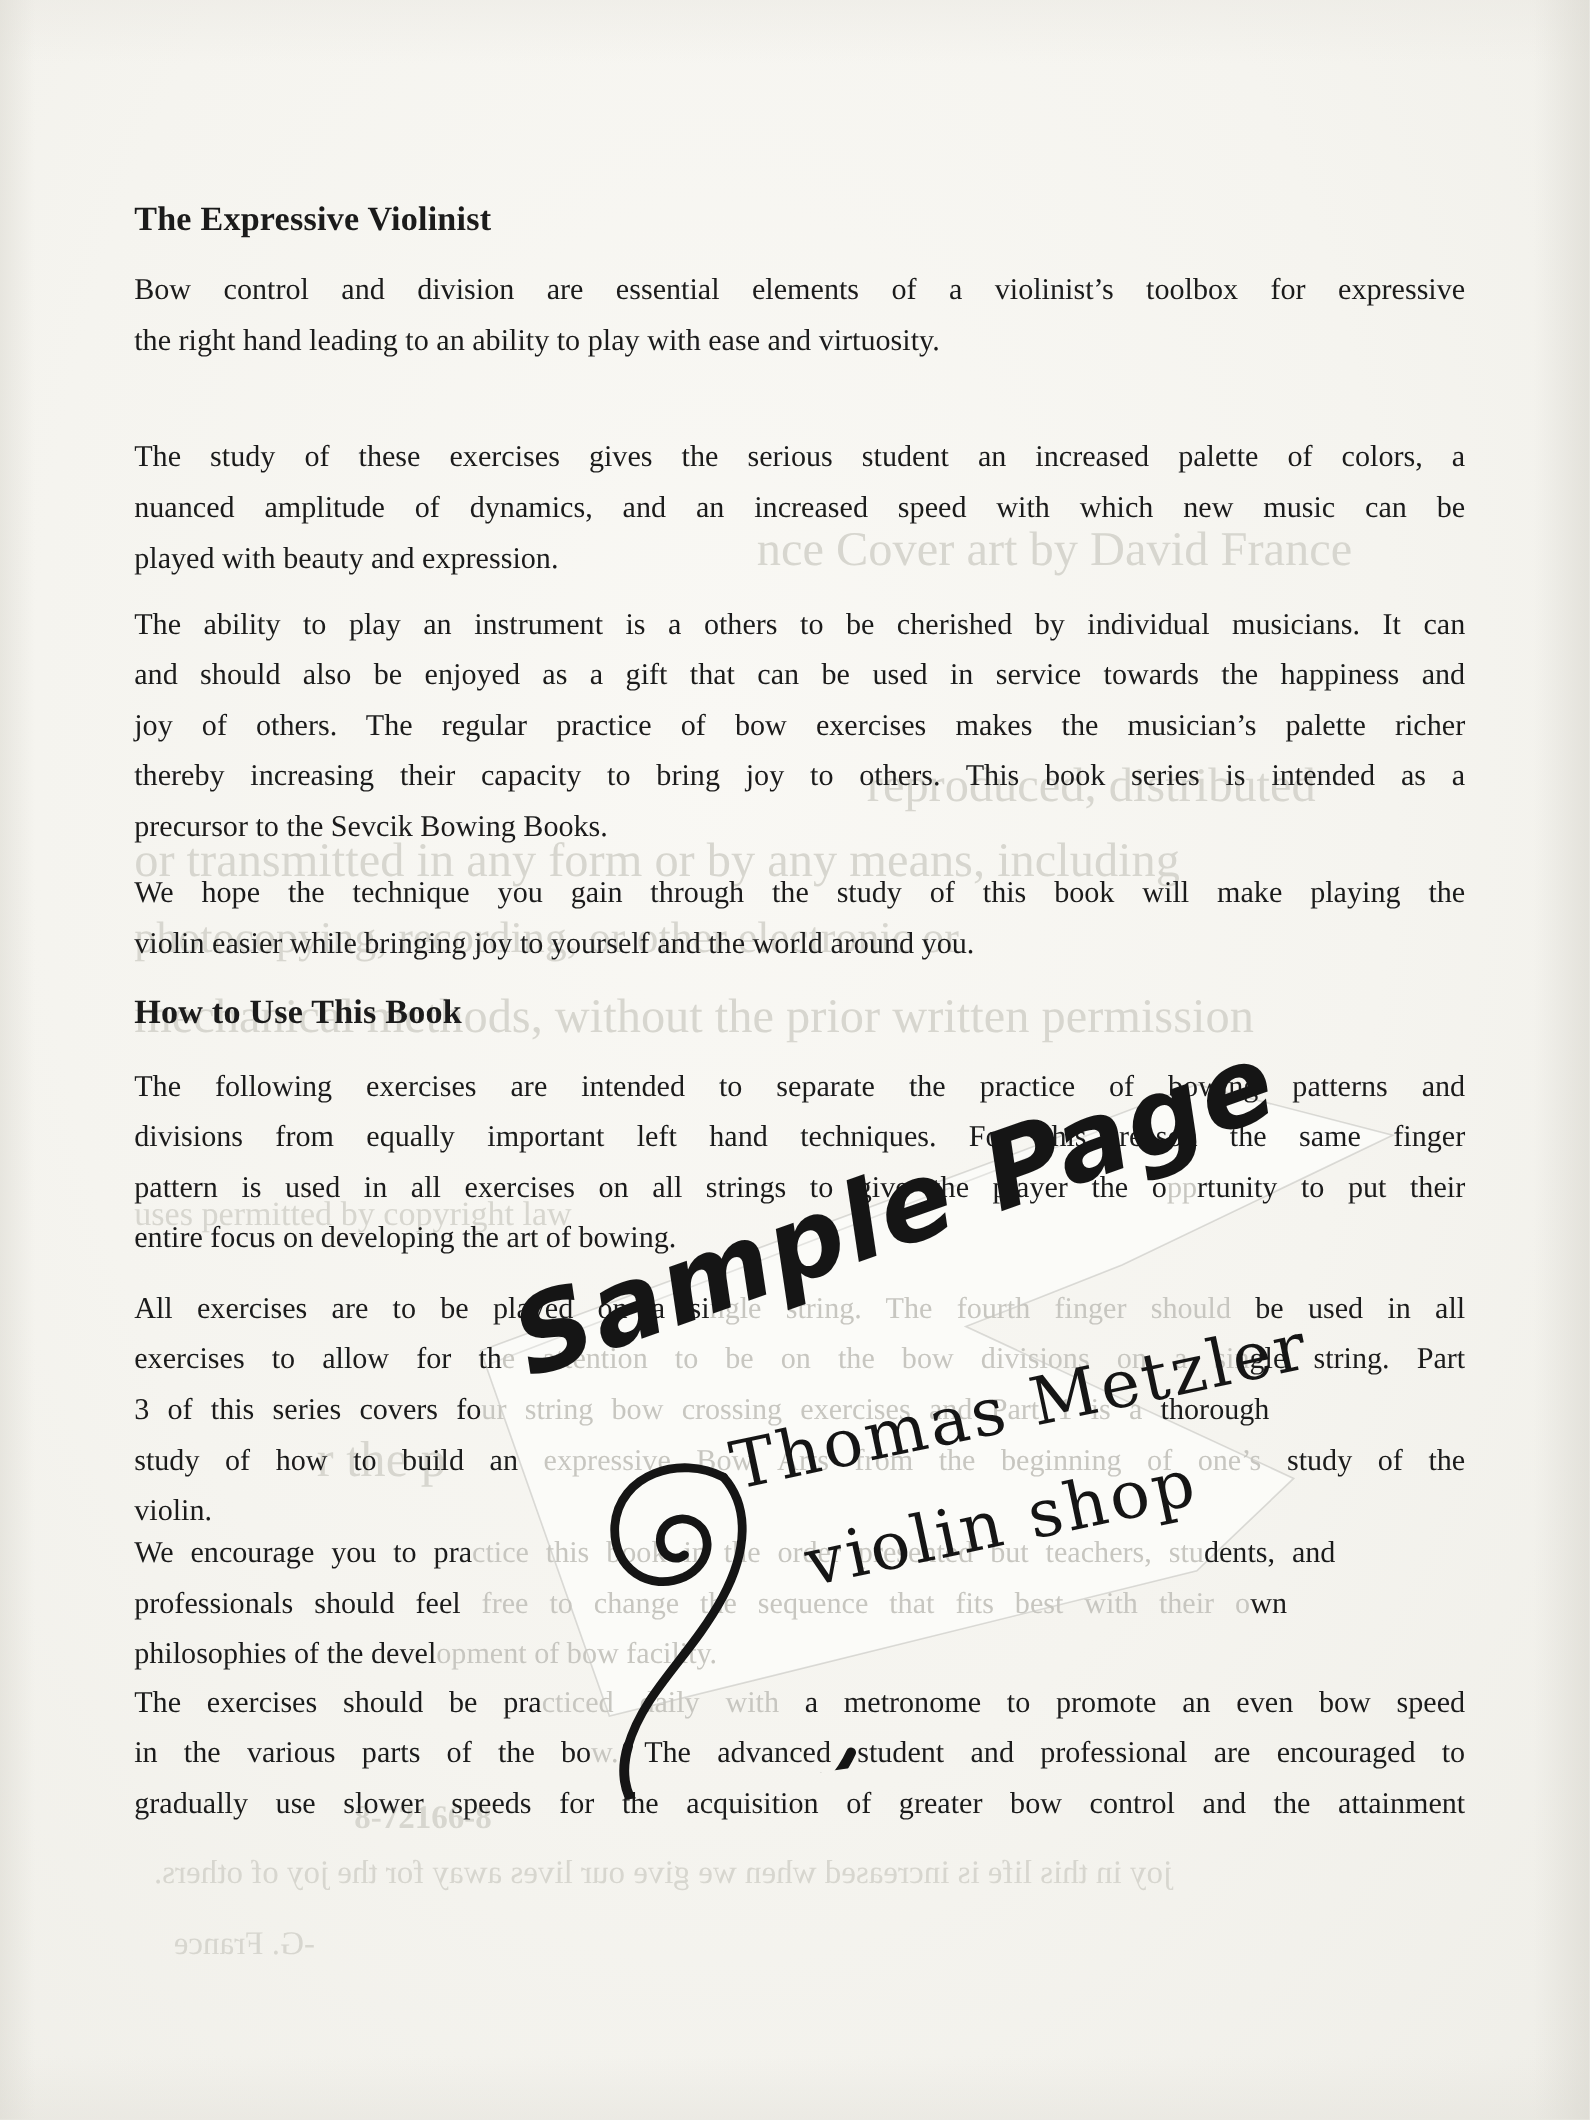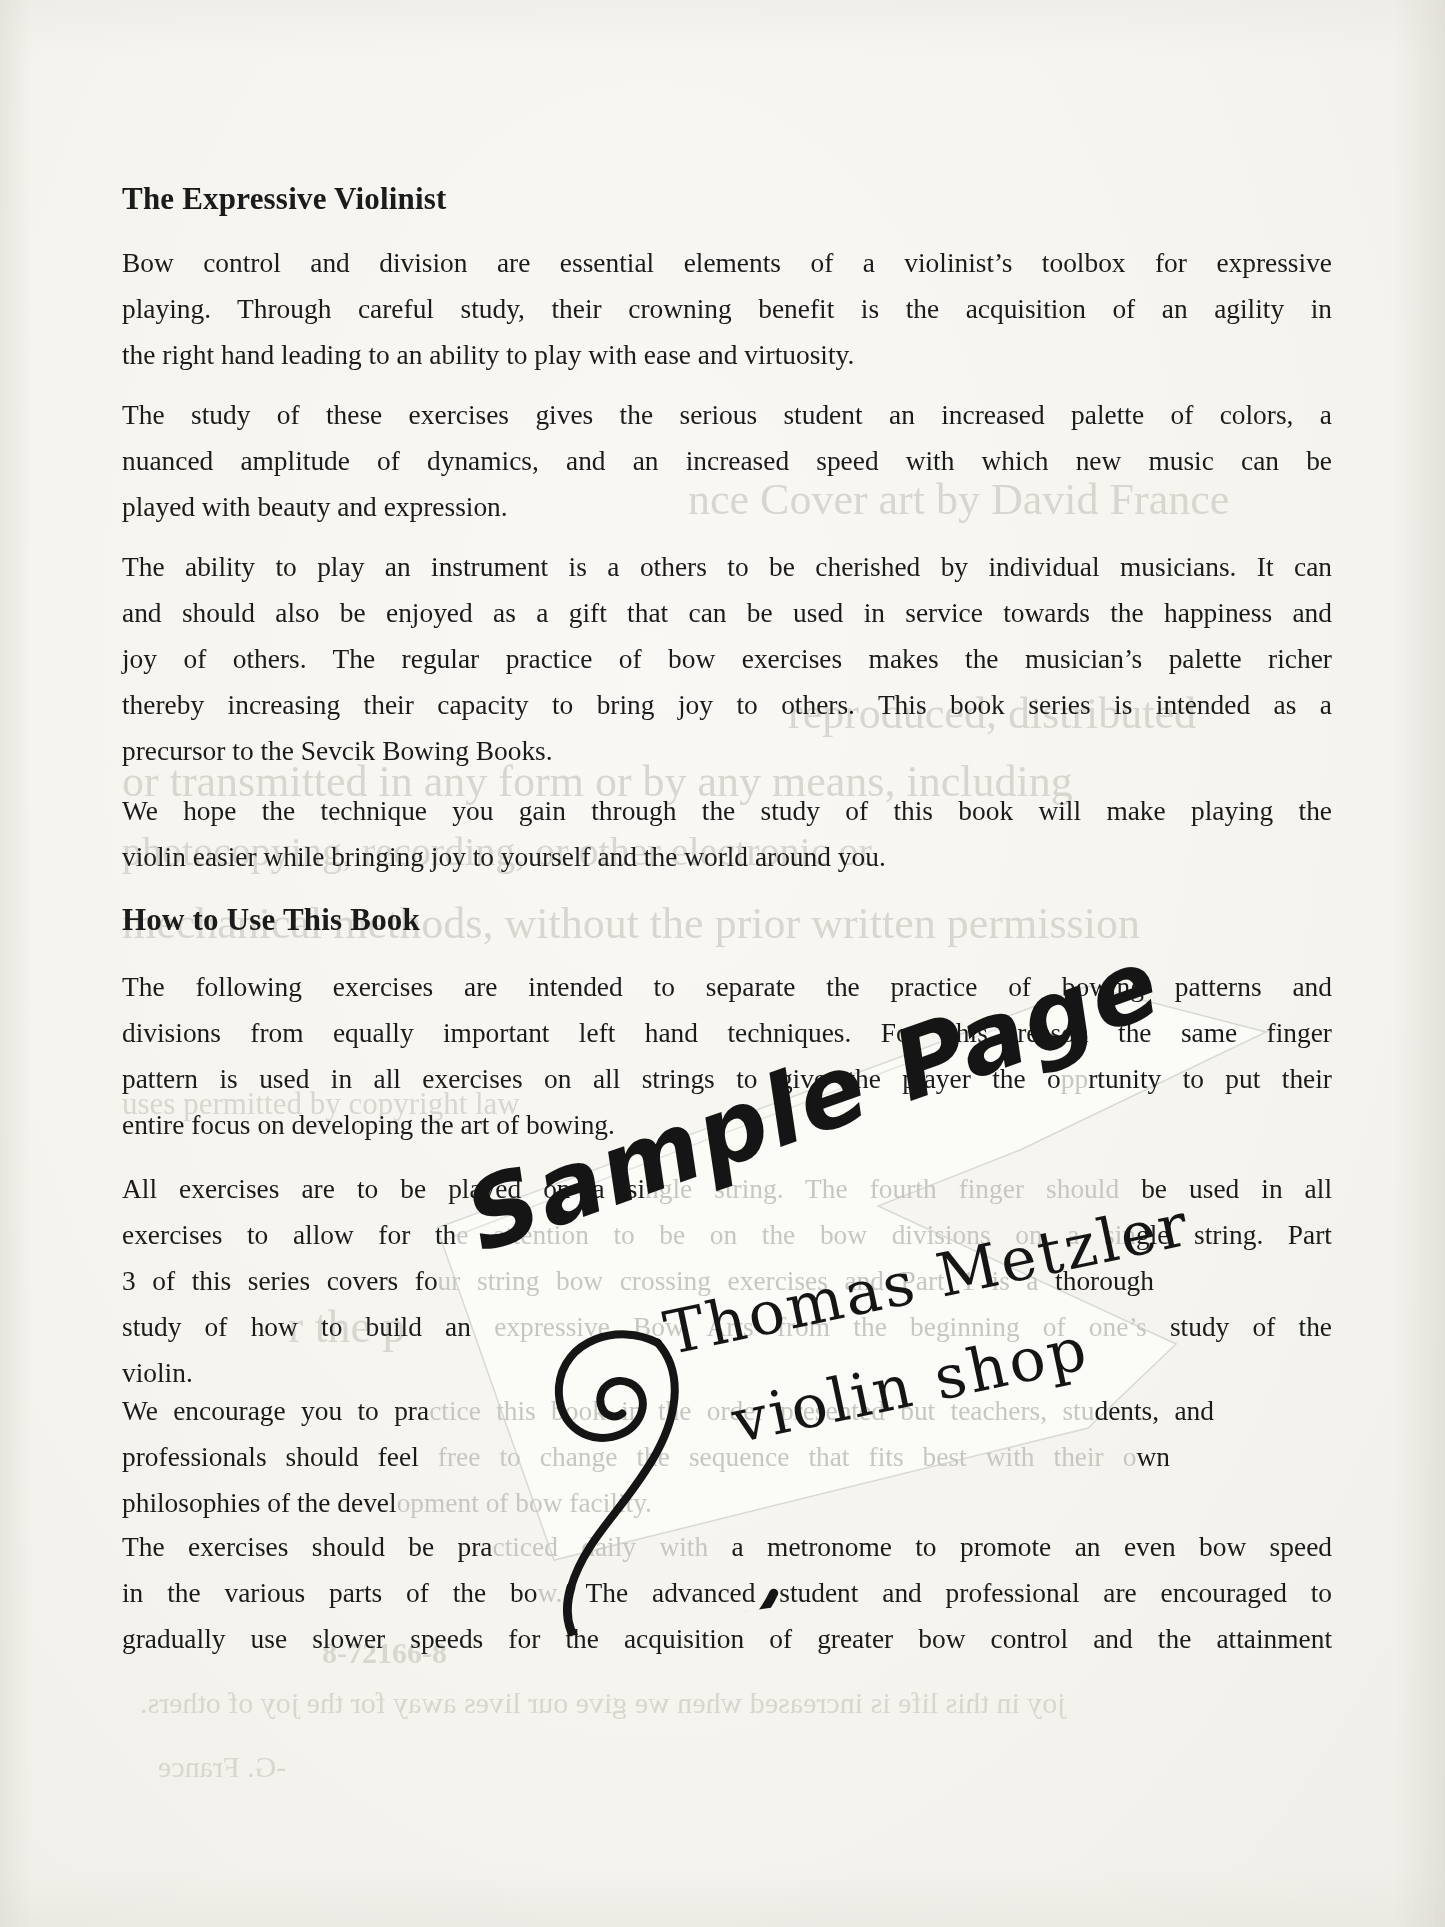--- a/index.html
+++ b/index.html
@@ -51,21 +51,20 @@
     <polygon id="sticker-poly" fill="rgba(253,253,250,0.78)" stroke="rgba(110,110,104,0.22)" stroke-width="1.5" points="437,1228 930,1046 1088,986 1266,1032 1020,1150 878,1206 1176,1344 1088,1428 554,1560"></polygon>
     <line id="sticker-crease" stroke="rgba(120,120,114,0.18)" stroke-width="1.5" x1="445" y1="1240" x2="1015" y2="1022"></line>
   </svg>
 
   <div class="textlayer">
     <div class="h1" style="top:165px">The Expressive Violinist</div>
     <div class="h2" style="top:886px">How to Use This Book</div>
     <div id="paras">
         <div class="para" style="top: 224px;">
           <div class="pline just"><span class="seg-b">Bow control and division are essential elements of a violinist’s toolbox for expressive</span></div>
-          <div class="pline just"><span class="seg-b">playing. Through careful study, their crowning benefit is the acquisition of an agility in</span></div>
           <div class="pline left"><span class="seg-b">the right hand leading to an ability to play with ease and virtuosity.</span></div>
         </div>
         <div class="para" style="top: 376px;">
           <div class="pline just"><span class="seg-b">The study of these exercises gives the serious student an increased palette of colors, a</span></div>
           <div class="pline just"><span class="seg-b">nuanced amplitude of dynamics, and an increased speed with which new music can be</span></div>
           <div class="pline left"><span class="seg-b">played with beauty and expression.</span></div>
         </div>
         <div class="para" style="top: 528px;">
           <div class="pline just"><span class="seg-b">The ability to play an instrument is a others to be cherished by individual musicians. It can</span></div>
           <div class="pline just"><span class="seg-b">and should also be enjoyed as a gift that can be used in service towards the happiness and</span></div>

